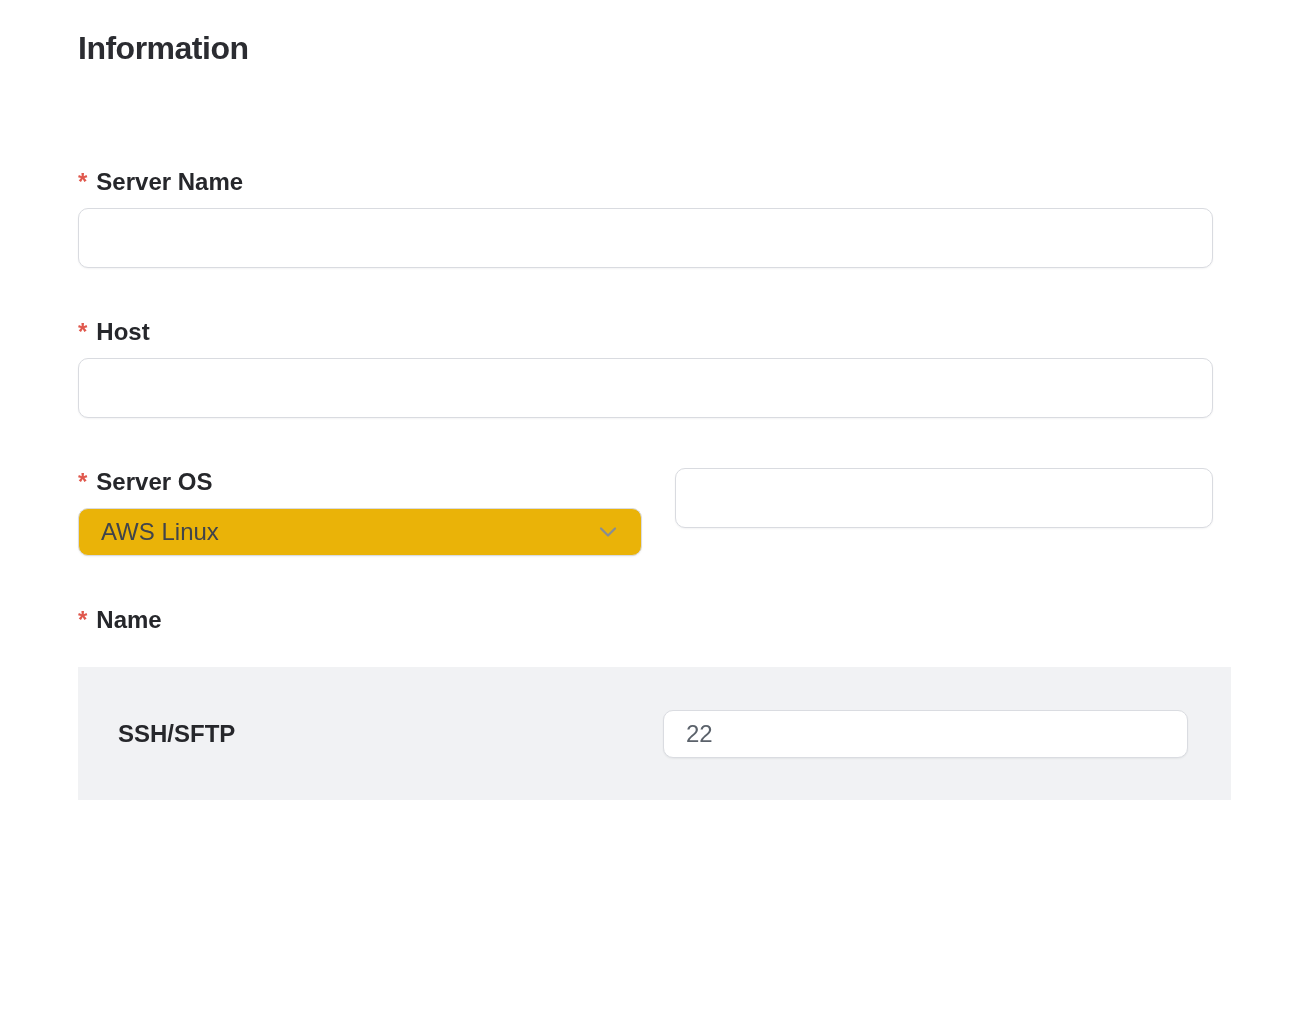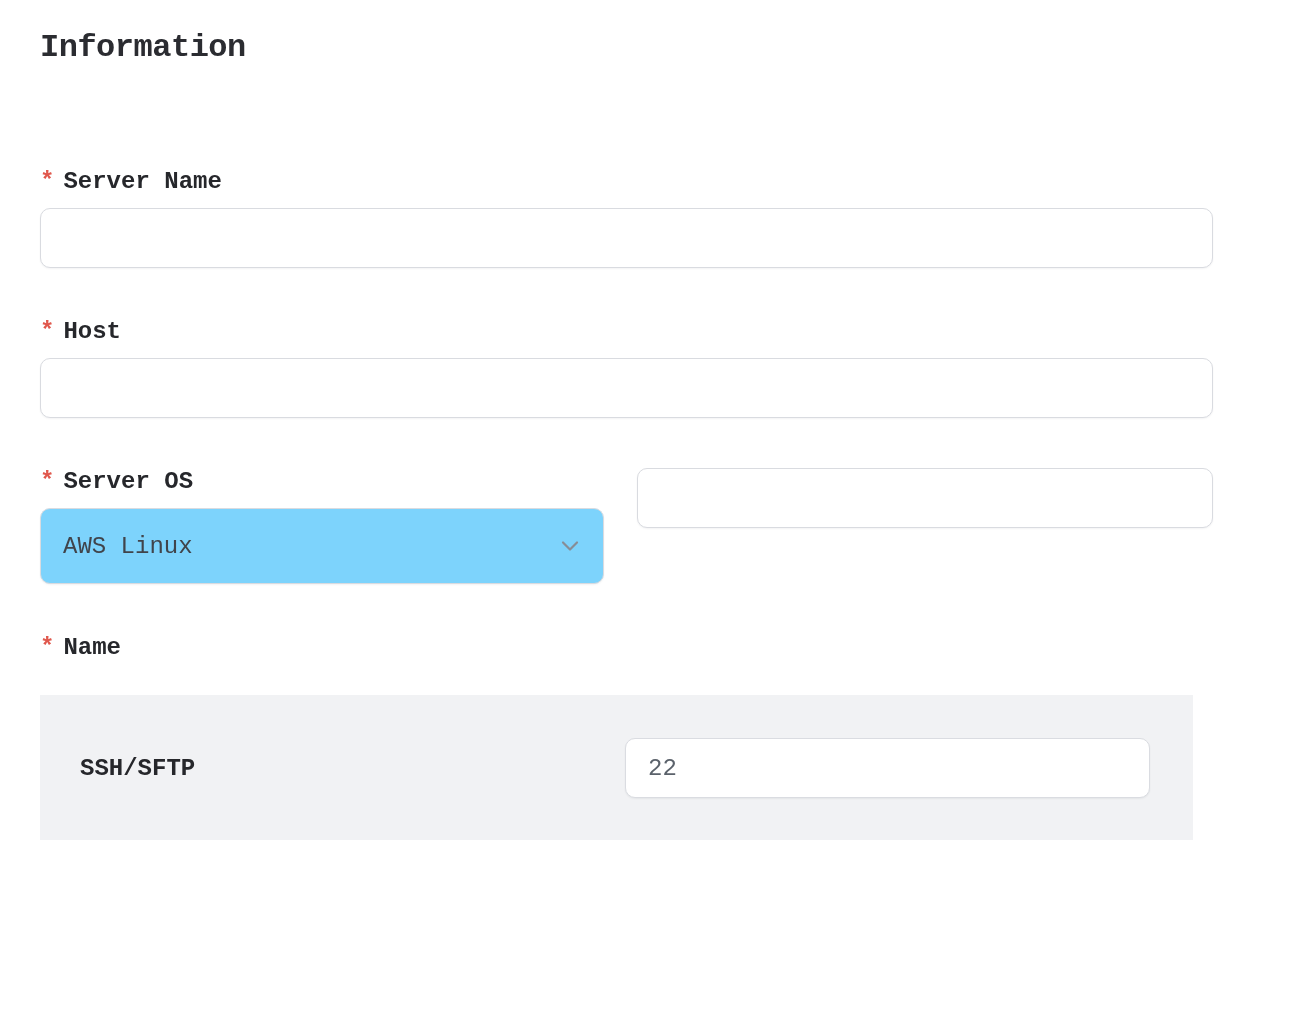--- a/index.html
+++ b/index.html
@@ -7,22 +7,21 @@
   body {
     width: 1302px;
     height: 1010px;
     font-family: "Liberation Sans", "DejaVu Sans", sans-serif;
     color: #26272b;
     overflow: hidden;
   }
   .page {
     width: 1302px;
     height: 1010px;
-    padding: 30px 89px 0 40px;
-    font-family: Liberation Mono, monospace;
+    padding: 30px 89px 0 78px;
   }
   .page-title {
     font-size: 32px;
     line-height: 36px;
     font-weight: 700;
     letter-spacing: -0.5px;
     color: #2b2c31;
   }
   .form { margin-top: 102px; }
 
@@ -62,24 +61,24 @@
   .field-row {
     display: flex;
     gap: 33px;
     margin-bottom: 50px;
   }
   .col-os { width: 564px; flex: none; }
   .col-ver { flex: 1; }
 
   .select-box {
     width: 100%;
-    height: 76px;
+    height: 48px;
     border: 1px solid #d9dbe0;
     border-radius: 10px;
-    background: #7dd3fc;
+    background: #eab308;
     display: flex;
     align-items: center;
     justify-content: space-between;
     padding: 0 22px;
     font-size: 24px;
     color: #40444b;
     cursor: pointer;
     box-shadow: 0 1px 2px rgba(25, 28, 40, 0.05);
   }
   .chevron { flex: none; display: flex; align-items: center; }
@@ -101,21 +100,21 @@
   .port-row:last-child { margin-bottom: 0; }
   .port-label {
     width: 545px;
     flex: none;
     font-size: 24px;
     font-weight: 600;
     color: #26272b;
   }
   .port-input {
     width: 525px;
-    height: 60px;
+    height: 48px;
     flex: none;
     border: 1px solid #dadce1;
     border-radius: 10px;
     background: #ffffff;
     font-family: inherit;
     font-size: 24px;
     color: #5b626b;
     padding: 0 22px;
     outline: none;
     box-shadow: 0 1px 2px rgba(25, 28, 40, 0.06);

